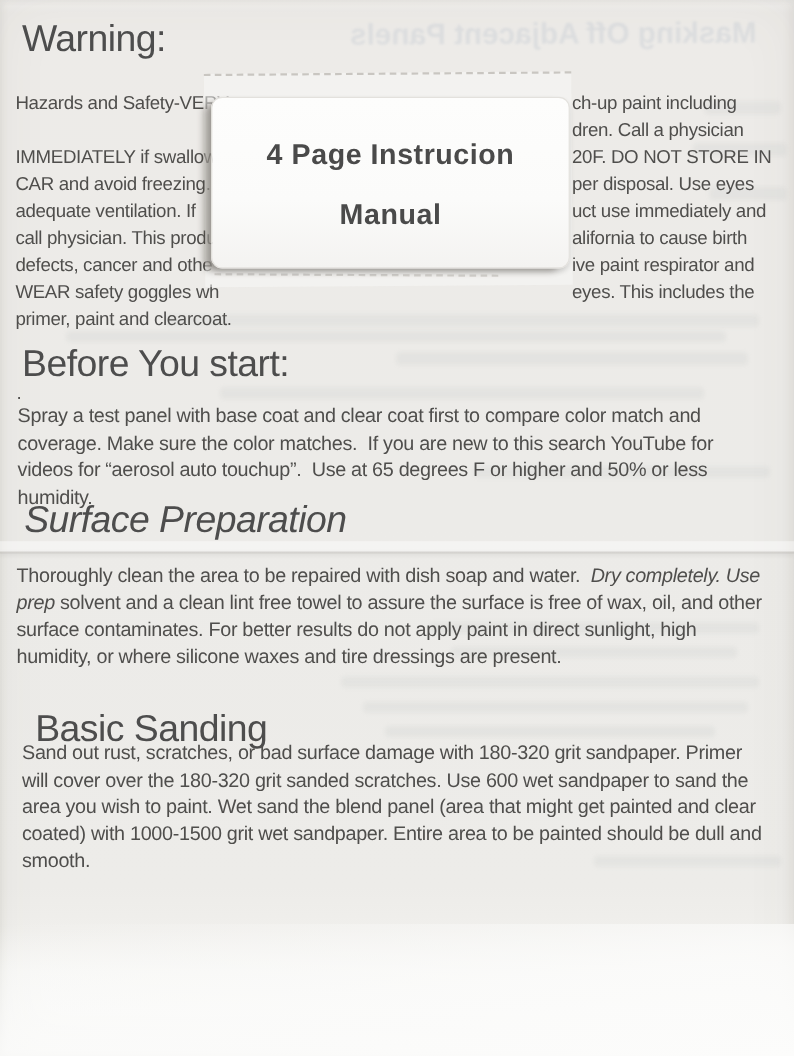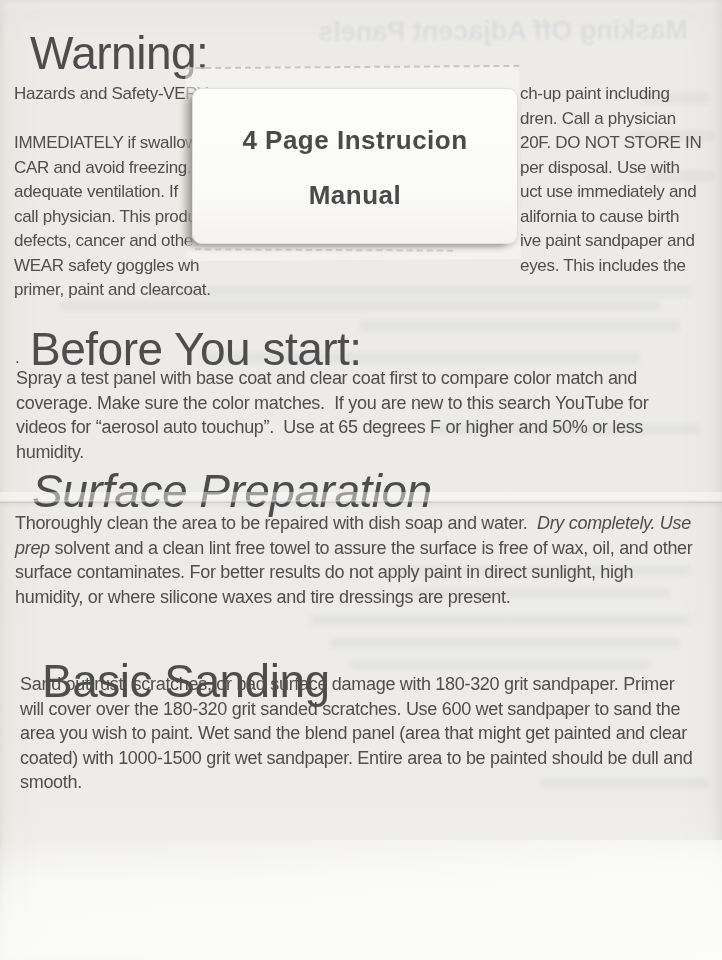--- a/index.html
+++ b/index.html
@@ -10,22 +10,22 @@
     overflow:hidden;
     font-family:"Liberation Sans","DejaVu Sans",sans-serif;
     background:linear-gradient(180deg,
       #f2f1ef 0%, #edebe8 1.2%, #ecebe8 50%,
       #edece9 84%, #f0efec 88%, #f7f7f5 92%, #fbfbfa 100%);
     box-shadow:inset 0 0 50px rgba(90,85,75,.06),
                inset -4px 0 8px rgba(80,75,65,.06),
                inset 3px 0 6px rgba(80,75,65,.05);
   }
   h1.doc-h{
-    position:absolute;margin:14px;
-    font-size:46px;font-weight:400;letter-spacing:-.5px;color:#4d4d4d;
+    position:absolute;margin:4px;
+    font-size:34px;font-weight:400;letter-spacing:-.5px;color:#4d4d4d;
   }
   .para{
     position:absolute;
     font-size:18px;letter-spacing:-.3px;line-height:24.5px;color:#4f4e4c;
     white-space:pre-wrap;
   }
   
   .warn-wrap{position:absolute;left:14px;top:84px;width:700px;}
   .warn-line{position:relative;height:24.5px;font-size:17px;letter-spacing:-.3px;color:#4f4e4c;white-space:nowrap;}
   .warn-line .wr{position:absolute;left:506px;top:0;}
@@ -102,24 +102,24 @@
   <div class="smudge" style="left:310px;top:615px;width:380px;height:10px;"></div>
   <div class="smudge" style="left:330px;top:638px;width:350px;height:10px;"></div>
   <div class="smudge" style="left:350px;top:660px;width:300px;height:10px;"></div>
   <div class="smudge" style="left:540px;top:778px;width:170px;height:10px;"></div>
 
   <h1 class="doc-h" style="left:16px;top:12px;">Warning:</h1>
   <div class="warn-wrap">
       <div class="warn-line"><span class="wl">Hazards and Safety-VERY</span><span class="wr">ch-up paint including</span></div>
       <div class="warn-line"><span class="wr">dren. Call a physician</span></div>
       <div class="warn-line"><span class="wl">IMMEDIATELY if swallow</span><span class="wr">20F. DO NOT STORE IN</span></div>
-      <div class="warn-line"><span class="wl">CAR and avoid freezing.</span><span class="wr">per disposal. Use with</span></div>
+      <div class="warn-line"><span class="wl">CAR and avoid freezing.</span><span class="wr">per disposal. Use eyes</span></div>
       <div class="warn-line"><span class="wl">adequate ventilation. If</span><span class="wr">uct use immediately and</span></div>
       <div class="warn-line"><span class="wl">call physician. This produ</span><span class="wr">alifornia to cause birth</span></div>
-      <div class="warn-line"><span class="wl">defects, cancer and othe</span><span class="wr">ive paint sandpaper and</span></div>
+      <div class="warn-line"><span class="wl">defects, cancer and othe</span><span class="wr">ive paint respirator and</span></div>
       <div class="warn-line"><span class="wl">WEAR safety goggles wh</span><span class="wr">eyes. This includes the</span></div>
       <div class="warn-line"><span class="wl">primer, paint and clearcoat.</span></div>
     </div>
 
   <div class="label-backing"></div>
   <div class="perf-bottom"></div>
   <div class="sticker">
     <span class="stk">4 Page Instrucion</span>
     <span class="stk">Manual</span>
   </div>

